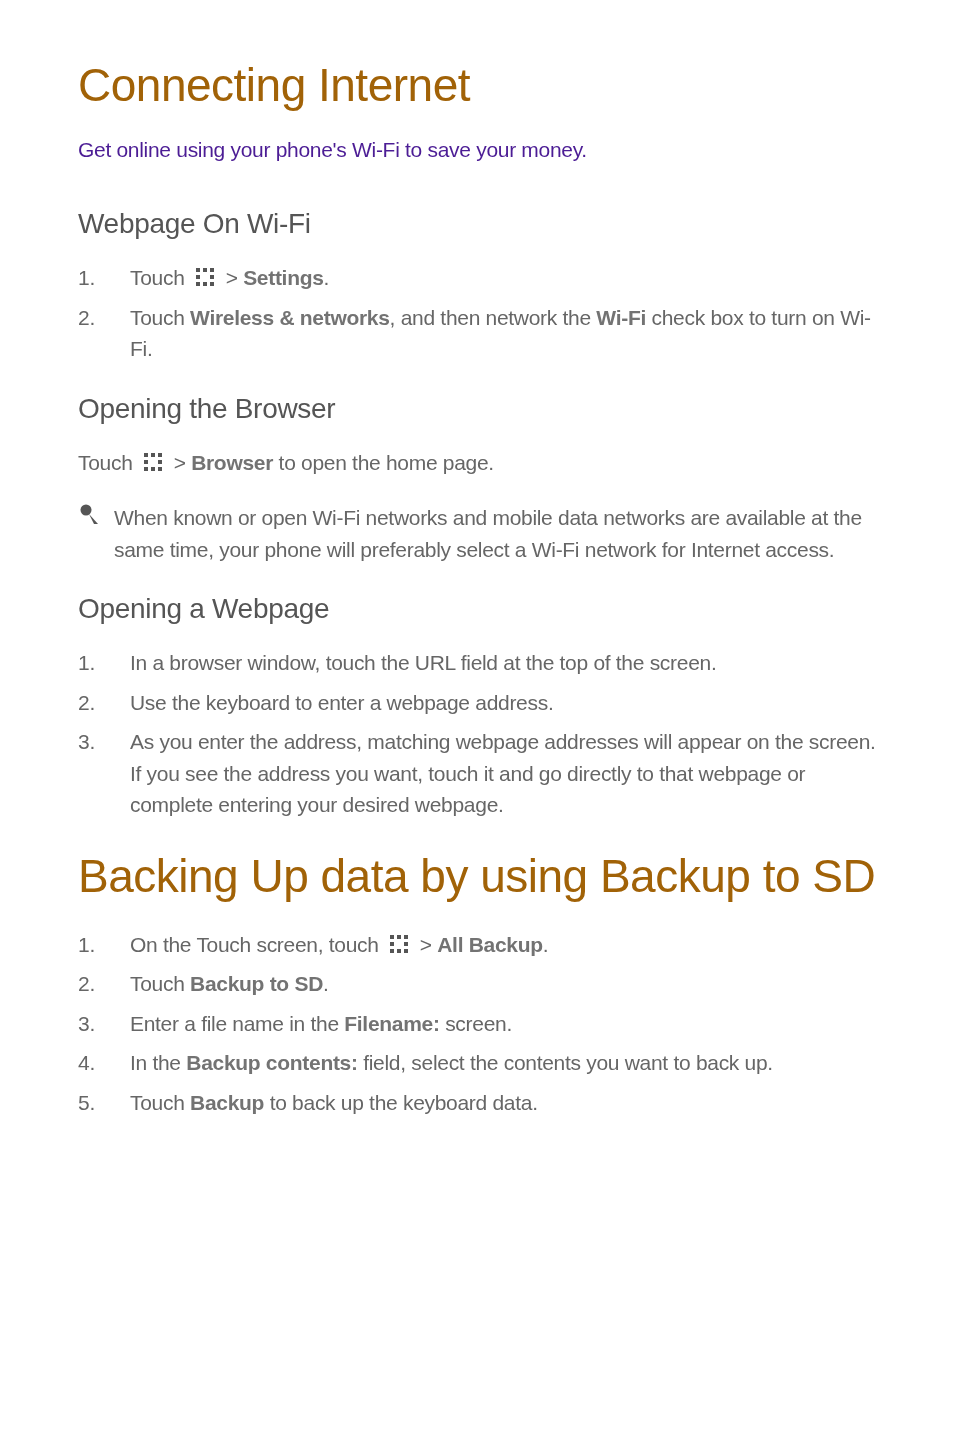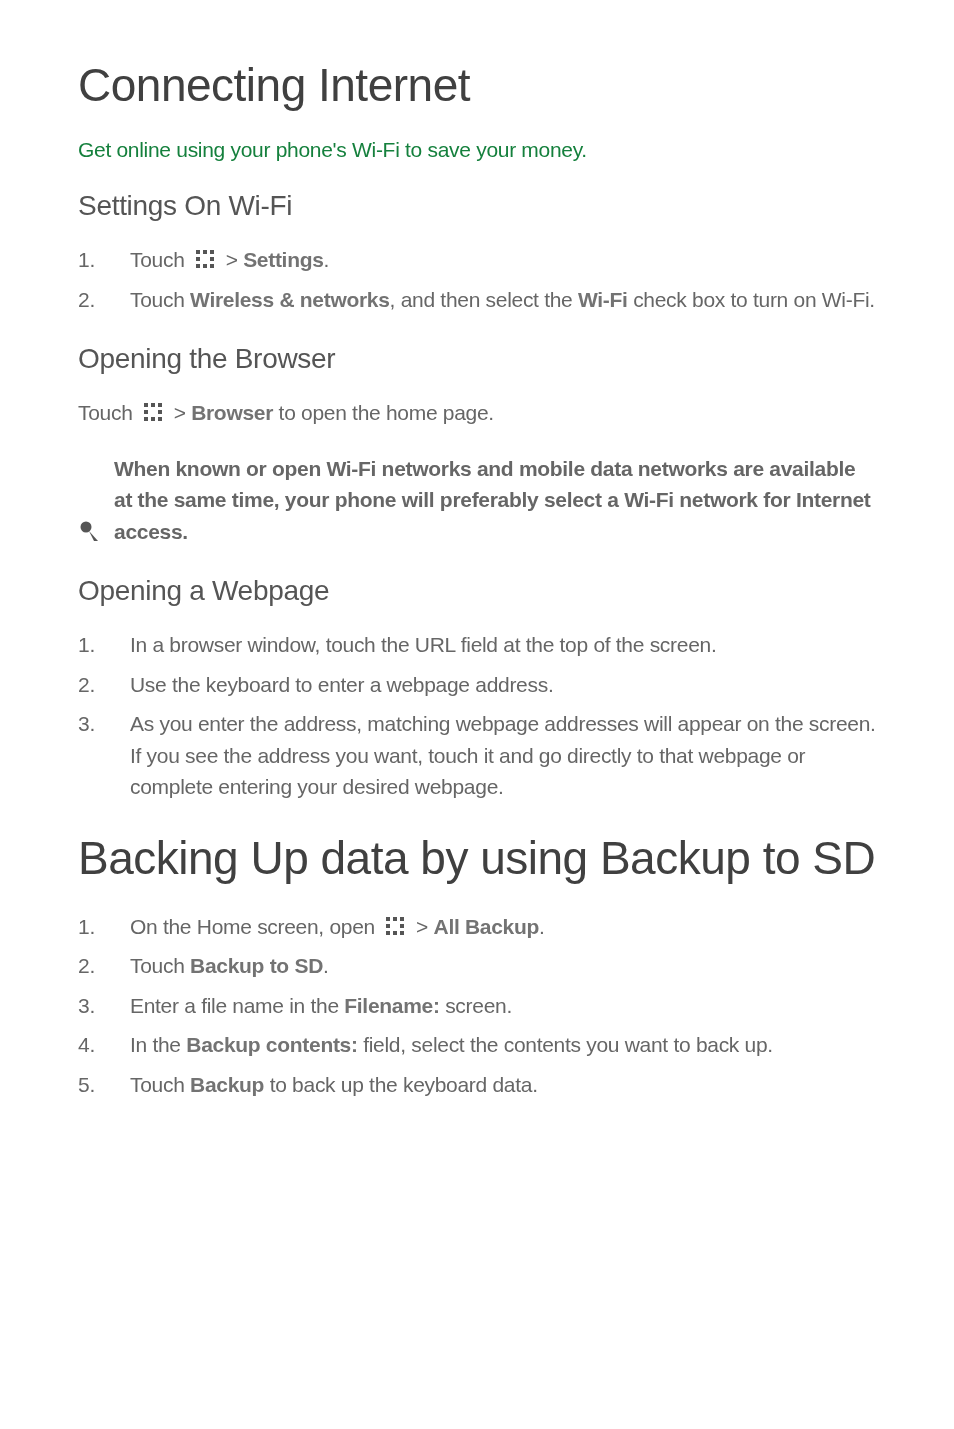--- a/index.html
+++ b/index.html
@@ -4,30 +4,30 @@
   <style>
     * { margin: 0; padding: 0; box-sizing: border-box; }
     html, body { width: 954px; background: #fff; }
     body {
       font-family: Arial, Helvetica, sans-serif;
       color: #555;
       padding: 50px 78px 100px 78px;
     }
     h1 {
       font-size: 46px;
-      color: #404040;
+      color: #a16207;
       font-weight: 400;
       margin-top: 8px;
       margin-bottom: 26px;
       letter-spacing: -0.5px;
     }
     .intro {
       font-size: 21px;
-      color: #15803d;
-      margin-bottom: 28px;
+      color: #4c1d95;
+      margin-bottom: 46px;
       letter-spacing: -0.3px;
     }
     h2 {
       font-size: 28px;
       color: #555;
       font-weight: 400;
       margin-bottom: 22px;
       letter-spacing: -0.3px;
     }
     ol { list-style: none; }
@@ -58,24 +58,23 @@
 
     .para {
       font-size: 21px;
       color: #666;
       margin-bottom: 20px;
       line-height: 1.5;
       letter-spacing: -0.3px;
     }
     .note-row {
       display: flex;
-      align-items: flex-end;
+      align-items: flex-start;
       margin-top: 24px;
       margin-bottom: 28px;
-      font-weight: bold;
     }
     .note-icon {
       min-width: 36px;
       padding-top: 2px;
     }
     .note-icon svg { width: 22px; height: 22px; }
     .note-text {
       flex: 1;
       font-size: 21px;
       color: #666;
@@ -83,21 +82,21 @@
       letter-spacing: -0.3px;
     }
     .sec2 { margin-top: 12px; }
   </style>
 </head>
 <body>
 
 <h1>Connecting Internet</h1>
 <p class="intro">Get online using your phone's Wi-Fi to save your money.</p>
 
-<h2>Settings On Wi-Fi</h2>
+<h2>Webpage On Wi-Fi</h2>
 <ol class="numlist">
   <li>
     <span class="num">1.</span>
     <span class="txt">
       <span>Touch </span>
       <span class="apps-icon">
         <svg viewBox="0 0 18 18">
             <g fill="#555">
               <rect x="0" y="0" width="4" height="4"></rect>
               <rect x="7" y="0" width="4" height="4"></rect>
@@ -109,21 +108,21 @@
               <rect x="14" y="14" width="4" height="4"></rect>
             </g>
           </svg>
       </span>
       <span> &gt; </span><span class="bold">Settings</span><span>.</span>
     </span>
   </li>
   <li>
     <span class="num">2.</span>
     <span class="txt">
-      <span>Touch </span><span class="bold">Wireless &amp; networks</span><span>, and then select the </span><span class="bold">Wi-Fi</span><span> check box to turn on Wi-Fi.</span>
+      <span>Touch </span><span class="bold">Wireless &amp; networks</span><span>, and then network the </span><span class="bold">Wi-Fi</span><span> check box to turn on Wi-Fi.</span>
     </span>
   </li>
 </ol>
 
 <h2>Opening the Browser</h2>
 <p class="para">
   <span>Touch </span>
   <span class="apps-icon">
     <svg viewBox="0 0 18 18">
         <g fill="#555">
@@ -165,21 +164,21 @@
     <span class="num">3.</span>
     <span class="txt">As you enter the address, matching webpage addresses will appear on the screen. If you see the address you want, touch it and go directly to that webpage or complete entering your desired webpage.</span>
   </li>
 </ol>
 
 <h1 class="sec2">Backing Up data by using Backup to SD</h1>
 <ol class="numlist">
   <li>
     <span class="num">1.</span>
     <span class="txt">
-      <span>On the Home screen, open </span>
+      <span>On the Touch screen, touch </span>
       <span class="apps-icon">
         <svg viewBox="0 0 18 18">
             <g fill="#555">
               <rect x="0" y="0" width="4" height="4"></rect>
               <rect x="7" y="0" width="4" height="4"></rect>
               <rect x="14" y="0" width="4" height="4"></rect>
               <rect x="0" y="7" width="4" height="4"></rect>
               <rect x="14" y="7" width="4" height="4"></rect>
               <rect x="0" y="14" width="4" height="4"></rect>
               <rect x="7" y="14" width="4" height="4"></rect>

